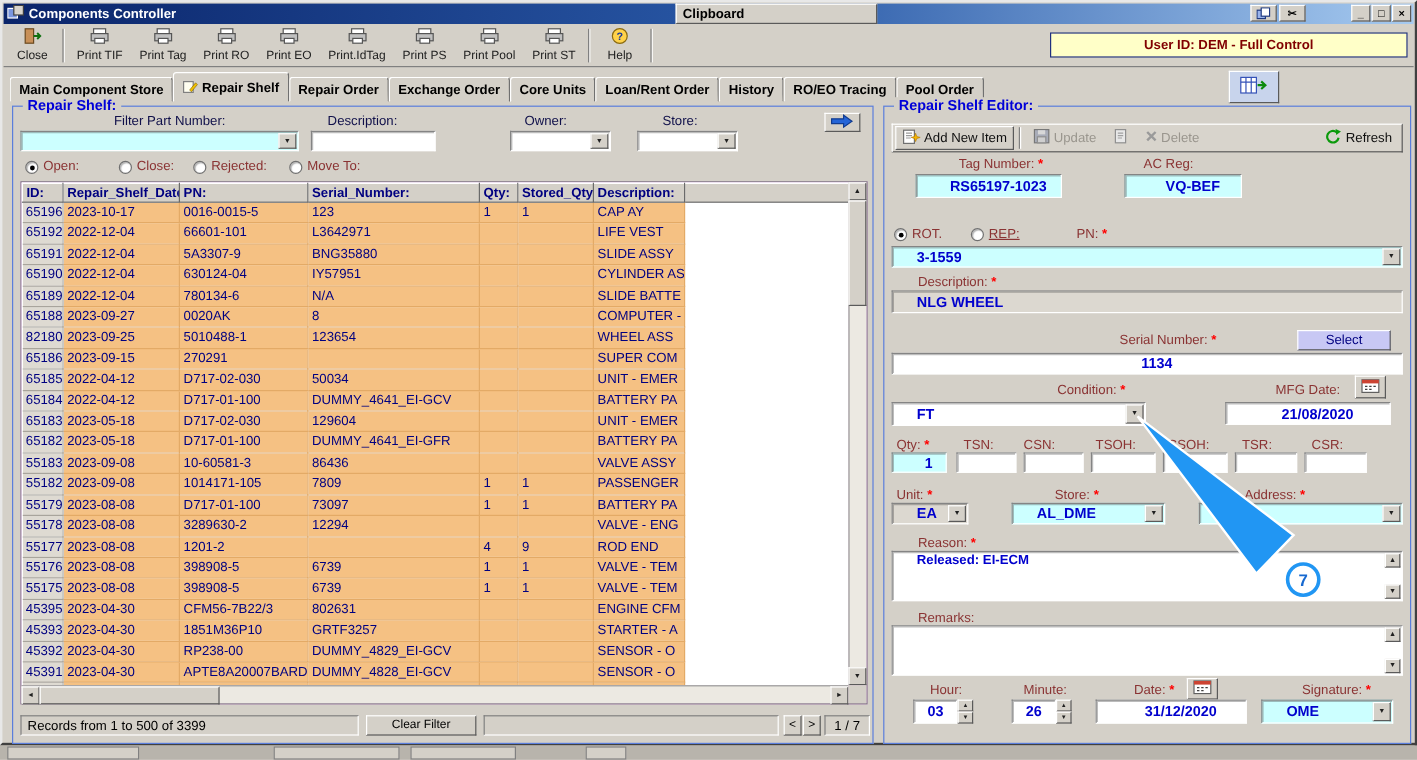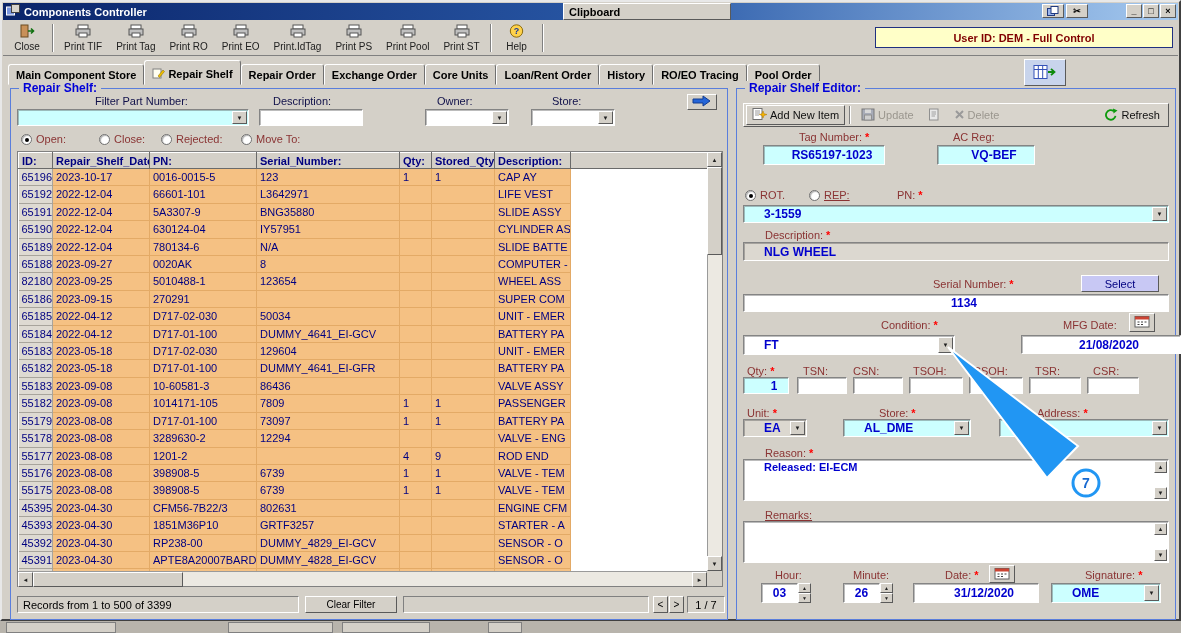--- a/index.html
+++ b/index.html
@@ -699,21 +699,21 @@
             <rect x="1" y="1.5" width="14" height="3" fill="#cc4433"></rect>
             <path d="M3.5 7 h2 M7 7 h2 M10.5 7 h2 M3.5 9.5 h2 M7 9.5 h2" stroke="#404040"></path>
           </svg></span>
     </div>
     <div class="combo" style="left:6px;top:246px;width:212px;height:20px;">
       <span class="val">FT</span>
       <span class="cbtn">
           <span>▼</span>
         </span>
     </div>
-    <div class="tbox" style="left:284px;top:246px;width:160px;height:19px;justify-content:center;">
+    <div class="tbox" style="left:284px;top:246px;width:138px;height:19px;justify-content:center;">
         <span class="val">21/08/2020</span>
       </div>
 
     <span class="lbl" style="left:10px;top:276px;"><span>Qty:</span><span class="star">*</span></span>
     <span class="lbl" style="left:66px;top:276px;">TSN:</span>
     <span class="lbl" style="left:116px;top:276px;">CSN:</span>
     <span class="lbl" style="left:176px;top:276px;">TSOH:</span>
     <span class="lbl" style="left:236px;top:276px;">CSOH:</span>
     <span class="lbl" style="left:298px;top:276px;">TSR:</span>
     <span class="lbl" style="left:356px;top:276px;">CSR:</span>
@@ -753,21 +753,21 @@
     <div class="memo" style="left:6px;top:370px;width:426px;height:42px;">
       <span class="val" style="font-size:11px;">Released: EI-ECM</span>
       <span class="marr" style="top:1px;">
           <span>▲</span>
         </span>
       <span class="marr" style="bottom:1px;">
           <span>▼</span>
         </span>
     </div>
 
-    <span class="lbl" style="left:28px;top:420px;text-decoration:underline;">Remarks:</span>
+    <span class="lbl" style="left:28px;top:420px;">Remarks:</span>
     <div class="memo" style="left:6px;top:432px;width:426px;height:42px;">
       <span class="marr" style="top:1px;">
           <span>▲</span>
         </span>
       <span class="marr" style="bottom:1px;">
           <span>▼</span>
         </span>
     </div>
 
     <span class="lbl" style="left:38px;top:480px;">Hour:</span>

